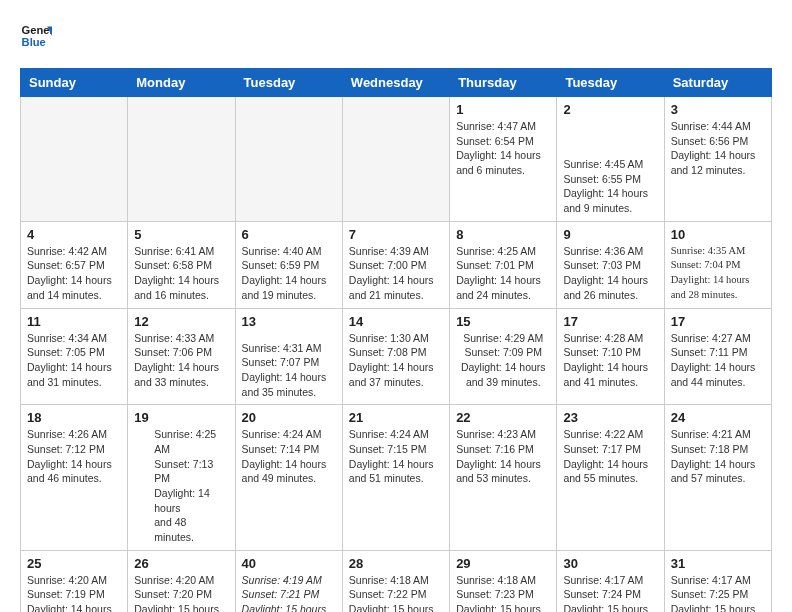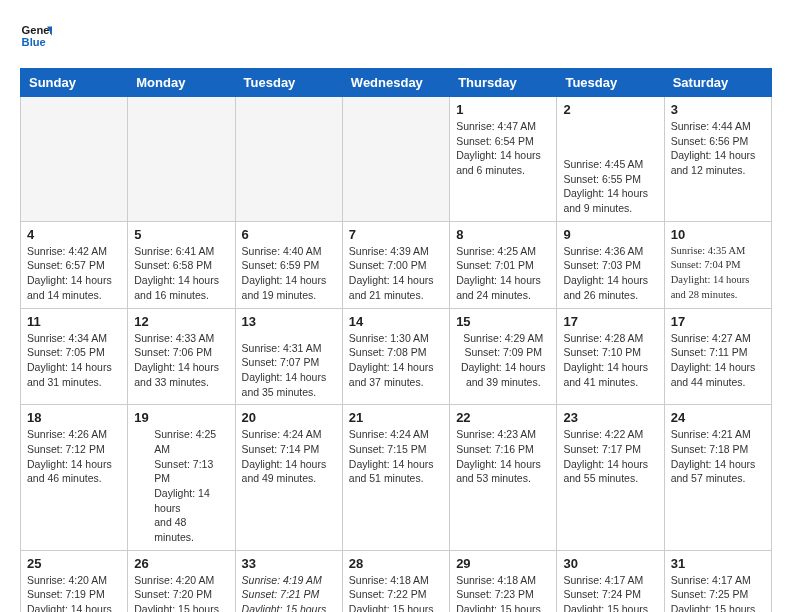--- a/index.html
+++ b/index.html
@@ -294,21 +294,21 @@
 and 58 minutes.</div>
         </td>
         <td>
           <span class="day-num">26</span>
           <div class="day-info" style="white-space: pre-line;">Sunrise: 4:20 AM
 Sunset: 7:20 PM
 Daylight: 15 hours
 and 0 minutes.</div>
         </td>
         <td>
-          <span class="day-num">33</span>
+          <span class="day-num">40</span>
           <div class="day-info" style="white-space: pre-line; font-style: italic;">Sunrise: 4:19 AM
 Sunset: 7:21 PM
 Daylight: 15 hours
 and 2 minutes.</div>
         </td>
         <td>
           <span class="day-num">28</span>
           <div class="day-info" style="white-space: pre-line;">Sunrise: 4:18 AM
 Sunset: 7:22 PM
 Daylight: 15 hours

